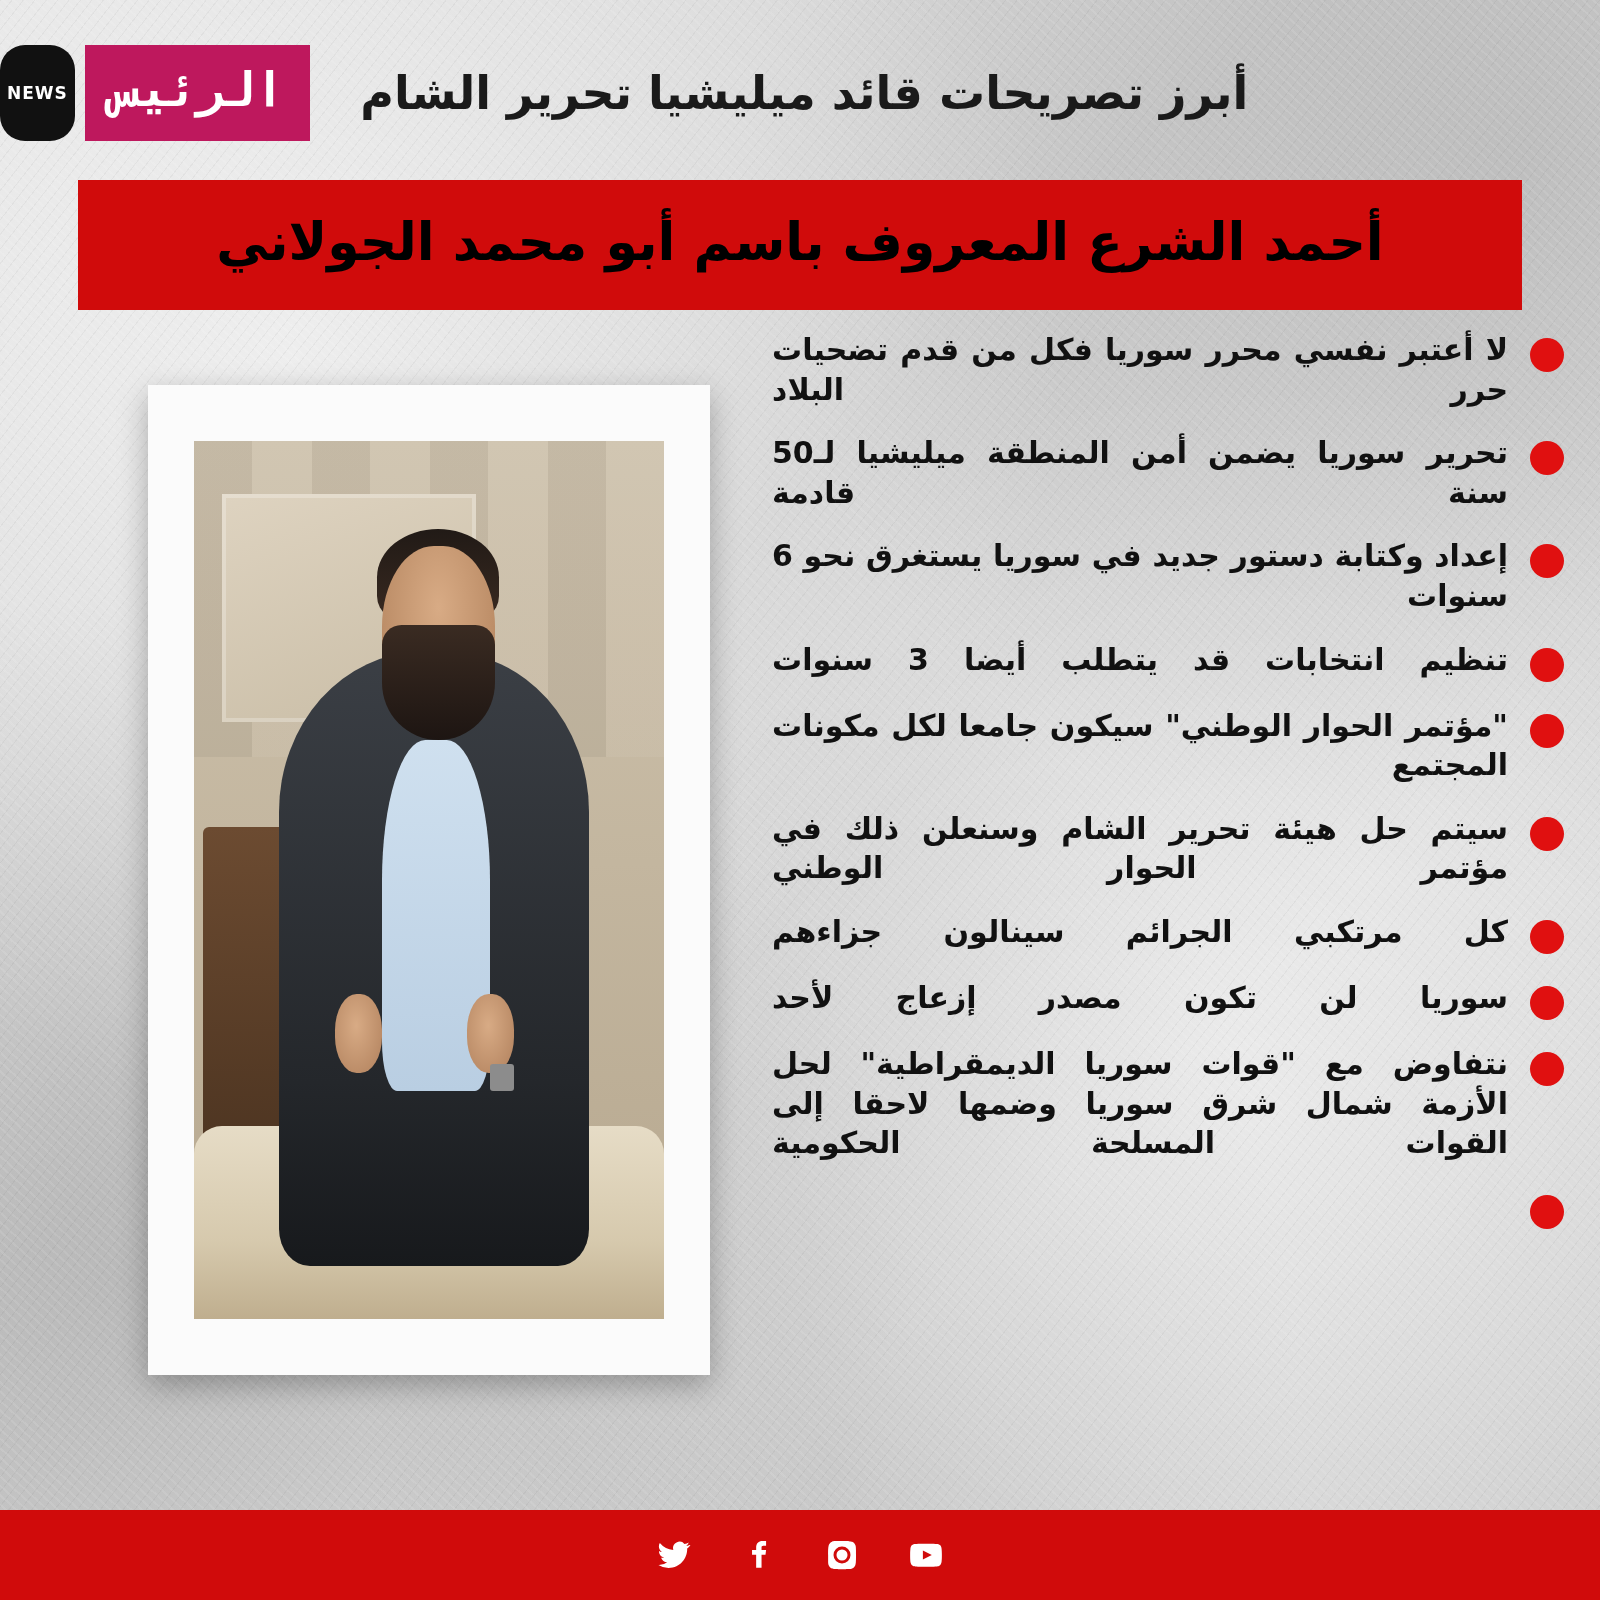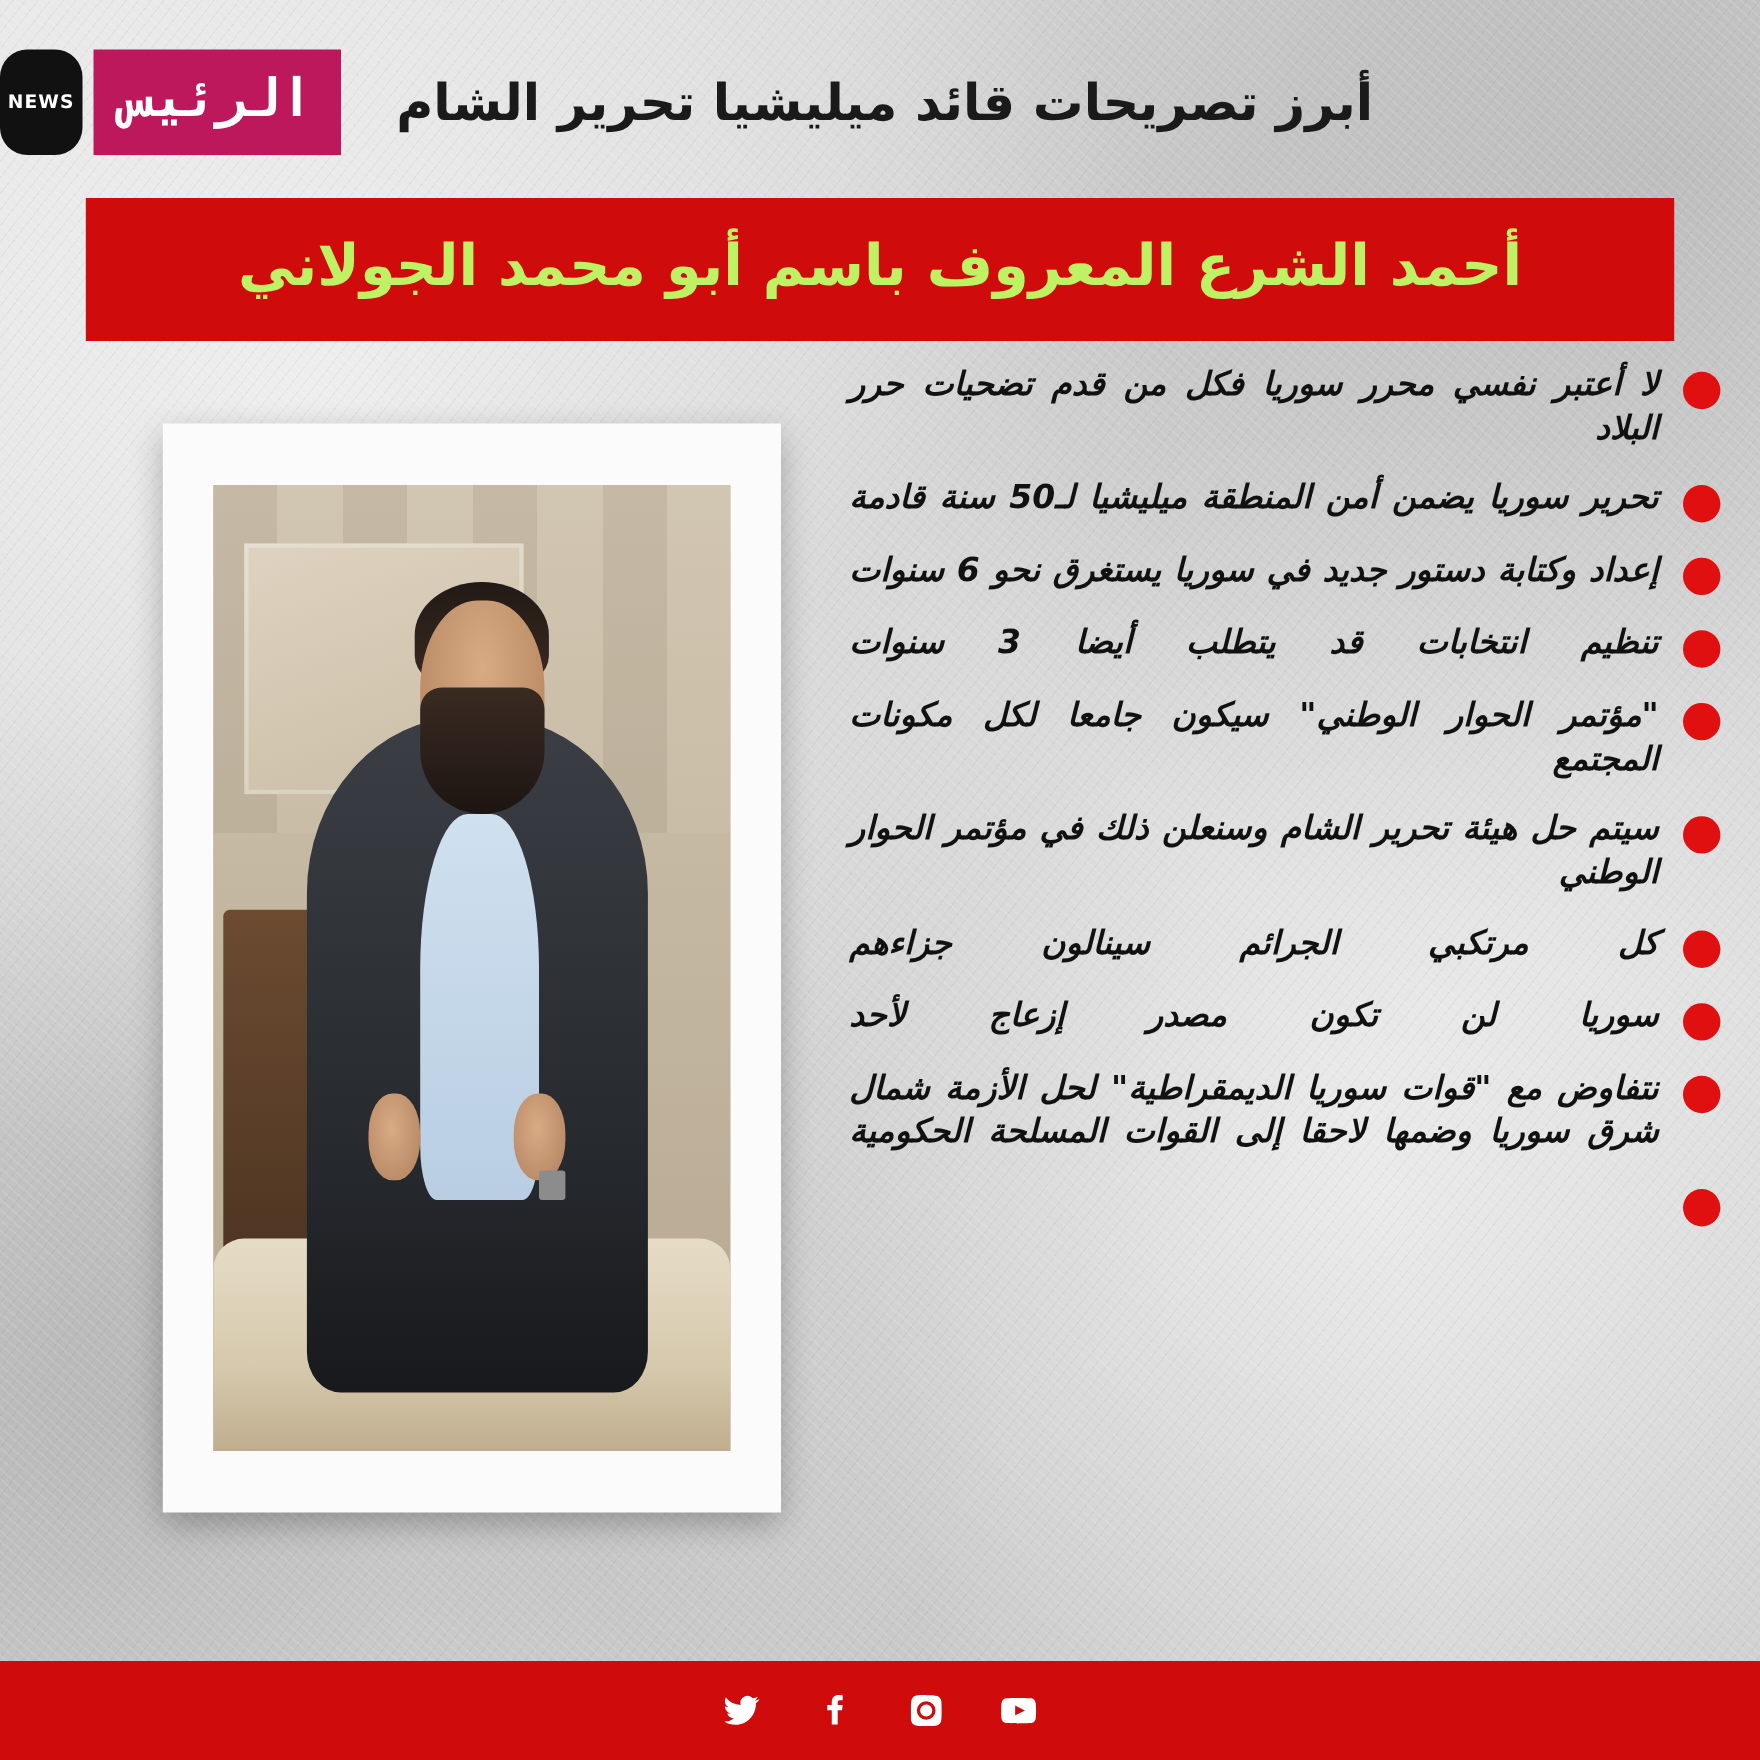--- a/index.html
+++ b/index.html
@@ -98,21 +98,21 @@
     top: 180px;
     right: 78px;
     left: 78px;
     background: #d00b0b;
     height: 130px;
     display: flex;
     align-items: center;
     justify-content: center;
   }
   .name-banner span {
-    color: #bef264;
+    color: #000000;
     font-size: 52px;
     font-weight: bold;
     letter-spacing: -0.5px;
     text-align: left;
     padding-bottom: 6px;
   }
 
   
   .bullets {
     position: absolute;
@@ -138,21 +138,20 @@
     margin-right: 8px;
   }
   .bullet-text {
     font-size: 30px;
     font-weight: bold;
     color: #111;
     line-height: 1.32;
     text-align: justify;
     text-align-last: justify;
     flex: 1;
-    font-style: italic;
   }
 
   
   .photo-frame {
     position: absolute;
     top: 385px;
     left: 148px;
     width: 562px;
     height: 990px;
     background: #fbfbfb;

